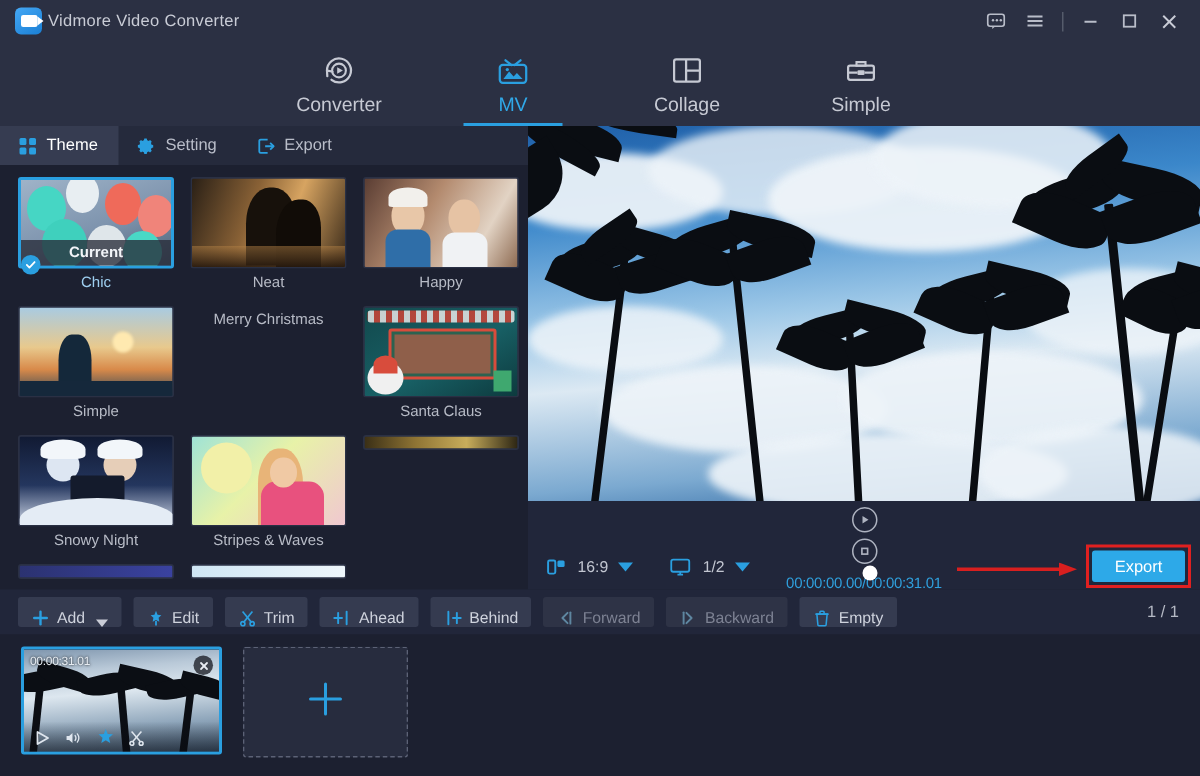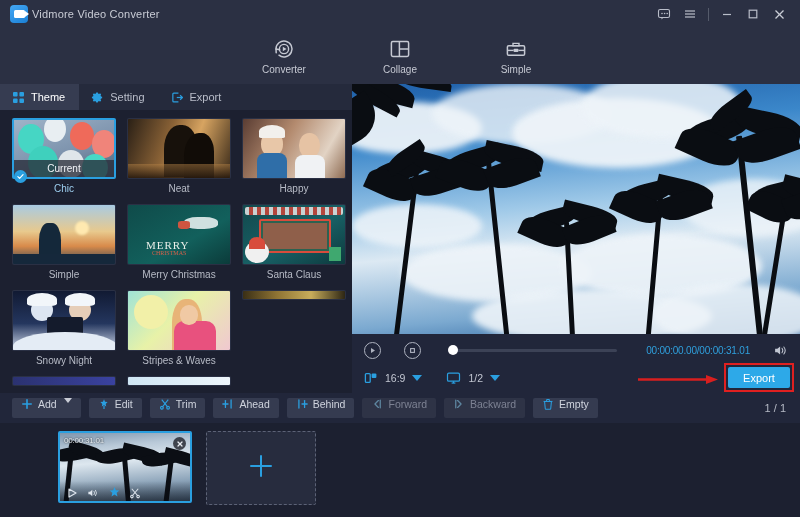--- a/index.html
+++ b/index.html
@@ -59,21 +59,21 @@
   .topnav {
     position: absolute; top: 28px; left: 0; width: 800px; height: 56px;
     background: #2b3043;
     display: flex; align-items: center; justify-content: center;
     gap: 38px;
   }
   .nav-item {
     width: 78px; display: flex; flex-direction: column; align-items: center;
     gap: 3px; position: relative; height: 56px; justify-content: center;
   }
-  .nav-item .nav-label { font-size: 10px; color: #c6c9d3; }
+  .nav-item .nav-label { font-size: 13px; color: #c6c9d3; }
   .nav-item.active .nav-label { color: #30a8e8; }
   .nav-item.active:after {
     content: ""; position: absolute; bottom: 0; left: 6px; right: 6px;
     height: 2px; background: #2a9fe0;
   }
   .nav-ico { width: 24px; height: 24px; }
 
   
   .left-panel {
     position: absolute; top: 84px; left: 0; width: 387px; height: 309px;
@@ -96,21 +96,21 @@
   .theme-grid {
     display: grid; grid-template-columns: repeat(3, 104px);
     gap: 10px 11px; padding-left: 12px;
   }
   .theme-cell { width: 104px; }
   .thumb {
     width: 104px; height: 61px; border-radius: 2px; overflow: hidden;
     position: relative; background: #2a3044;
     border: 1px solid transparent;
   }
-  .theme-cell.selected .thumb { border: 2px solid #2a9fe0; }
+  .theme-cell.selected .thumb { border: 2px solid #2a9fe0; font-weight: bold; }
   .theme-name {
     text-align: center; font-size: 10px; color: #b7bbc6; margin-top: 4px;
     white-space: nowrap; overflow: hidden; text-overflow: ellipsis;
   }
   .theme-cell.selected .theme-name { color: #9ecff0; }
   .cur-badge {
     position: absolute; left: 0; right: 0; bottom: 0; height: 17px;
     background: rgba(40,44,56,.78); color: #f2f4f8; font-size: 10px;
     display: flex; align-items: center; justify-content: center;
   }
@@ -158,21 +158,21 @@
   .trunk { position: absolute; background: #0a0d12; border-radius: 1px; }
   .frond { position: absolute; background: #0a0d12; border-radius: 50% 0 50% 0; }
 
   
   .player-ctrl {
     position: absolute; top: 334px; left: 352px; width: 448px; height: 59px;
     background: #21263a;
   }
   .ctrl-row1 {
     position: absolute; top: 4px; left: 0; width: 448px; height: 24px;
-    display: flex; align-items: center; padding: 0 12px; gap: 23px;
+    display: flex; align-items: center; padding: 0 12px; gap: 4px; flex-direction: column;
   }
   .rnd-btn {
     width: 17px; height: 17px; border: 1.4px solid #aeb3c0; border-radius: 50%;
     display: flex; align-items: center; justify-content: center; flex: 0 0 auto;
   }
   .seek {
     position: relative; flex: 1; height: 3px; background: #3c4256; border-radius: 2px;
     margin: 0 6px 0 4px;
   }
   .seek-knob {
@@ -201,40 +201,39 @@
   }
   .red-arrow { position: absolute; right: 82px; top: 41px; width: 80px; height: 9px; }
 
   
   .toolbar {
     position: absolute; top: 393px; left: 0; width: 800px; height: 30px;
     background: #21263a; display: flex; align-items: center; padding-left: 12px; gap: 8px;
   }
   .tb-btn {
     height: 20px; background: #353b50; border-radius: 2px;
-    display: flex; align-items: flex-start; gap: 5px; padding: 0 9px;
+    display: flex; align-items: flex-end; gap: 5px; padding: 0 9px;
     font-size: 10.5px; color: #cfd3dd;
   }
   .tb-btn.dim { color: #7d8293; background: #2e3346; }
   .tb-ico { width: 12px; height: 12px; display: block; }
   .page-count {
     margin-left: auto; margin-right: 14px; font-size: 11px; color: #b5b9c4;
   }
 
   
   .timeline {
     position: absolute; top: 423px; left: 0; width: 800px; height: 94px;
     background: #1c2030; padding: 8px 0 0 14px;
     display: flex; gap: 14px;
   }
   .clip {
     width: 134px; height: 72px; position: relative;
     border: 2px solid #2a9fe0; border-radius: 2px; overflow: hidden;
     background: #15243a;
-    margin-left: 44px;
   }
   .clip-time {
     position: absolute; left: 4px; top: 3px; font-size: 8px; color: #e6ecf2;
     text-shadow: 0 0 2px #000; letter-spacing: -.2px;
   }
   .clip-close {
     position: absolute; right: 4px; top: 4px; width: 13px; height: 13px;
     border-radius: 50%; background: rgba(20,22,30,.75);
     display: flex; align-items: center; justify-content: center;
   }
@@ -307,20 +306,31 @@
         <svg width="24" height="24" viewBox="0 0 24 24">
           <path d="M4 12a8 8 0 1 1 3 6.2" fill="none" stroke="#c6c9d3" stroke-width="1.5" stroke-linecap="round"></path>
           <path d="M4.2 15.8 L4 12 L7.6 12.8" fill="none" stroke="#c6c9d3" stroke-width="1.5" stroke-linecap="round" stroke-linejoin="round"></path>
           <circle cx="12" cy="12" r="4.6" fill="none" stroke="#c6c9d3" stroke-width="1.4"></circle>
           <path d="M10.8 9.8 L14.6 12 L10.8 14.2 Z" fill="#c6c9d3"></path>
         </svg>
       </span>
       <span class="nav-label">Converter</span>
     </div>
 
+    <div class="nav-item active">
+      <span class="nav-ico">
+        <svg width="24" height="24" viewBox="0 0 24 24">
+          <path d="M7 5.2 L11 8.4 M17 5.2 L13 8.4" stroke="#2a9fe0" stroke-width="1.5" stroke-linecap="round" fill="none"></path>
+          <rect x="3.2" y="8.2" width="17.6" height="12" rx="2" fill="none" stroke="#2a9fe0" stroke-width="1.5"></rect>
+          <path d="M5.6 17.6 L9.4 12.6 L12.4 16 L14.6 13.6 L18.4 17.6 Z" fill="#2a9fe0"></path>
+          <circle cx="8.2" cy="11.4" r="1.1" fill="#2a9fe0"></circle>
+        </svg>
+      </span>
+      <span class="nav-label">MV</span>
+    </div>
 
     <div class="nav-item">
       <span class="nav-ico">
         <svg width="24" height="24" viewBox="0 0 24 24">
           <rect x="3.4" y="4.6" width="17.2" height="14.8" rx="1.4" fill="none" stroke="#c6c9d3" stroke-width="1.5"></rect>
           <line x1="11.4" y1="4.6" x2="11.4" y2="19.4" stroke="#c6c9d3" stroke-width="1.5"></line>
           <line x1="11.4" y1="12" x2="20.6" y2="12" stroke="#c6c9d3" stroke-width="1.5"></line>
         </svg>
       </span>
       <span class="nav-label">Collage</span>
@@ -433,28 +443,20 @@
               <div style="position:absolute;left:62px;top:16px;width:14px;height:14px;background:#ffe9b0;border-radius:50%;filter:blur(1px);"></div>
               <div style="position:absolute;left:26px;top:18px;width:22px;height:43px;background:#14283a;border-radius:40% 40% 0 0;"></div>
               <div style="position:absolute;left:0;bottom:0;width:104px;height:10px;background:#15283b;"></div>
             </div>
           </div>
           <div class="theme-name">Simple</div>
         </div>
 
 
         <div class="theme-cell">
-          <div class="thumb">
-            <div class="art art-merryxmas">
-              <div style="position:absolute;left:18px;top:34px;color:#e8eee8;font-size:11px;font-family:'Liberation Serif',serif;letter-spacing:1px;">MERRY</div>
-              <div style="position:absolute;left:24px;top:45px;color:#d4604a;font-size:6px;font-family:'Liberation Serif',serif;">CHRISTMAS</div>
-              <div style="position:absolute;left:56px;top:12px;width:34px;height:12px;background:#e6eeee;border-radius:40%;opacity:.9;"></div>
-              <div style="position:absolute;left:50px;top:16px;width:12px;height:8px;background:#cf5540;border-radius:30%;"></div>
-            </div>
-          </div>
           <div class="theme-name">Merry Christmas</div>
         </div>
 
         <div class="theme-cell">
           <div class="thumb">
             <div class="art art-santa">
               <div style="position:absolute;left:2px;top:2px;right:2px;height:8px;background:repeating-linear-gradient(90deg,#e8e8e8 0 4px,#cf4437 4px 8px);border-radius:2px;opacity:.85;"></div>
               <div style="position:absolute;left:16px;top:14px;width:72px;height:34px;background:#2c6250;border:2px solid #d84c3c;border-radius:2px;"></div>
               <div style="position:absolute;left:20px;top:18px;width:64px;height:26px;background:#8f5f4a;"></div>
               <div style="position:absolute;left:2px;top:36px;width:24px;height:22px;background:#f0f0f0;border-radius:50%;"></div>

